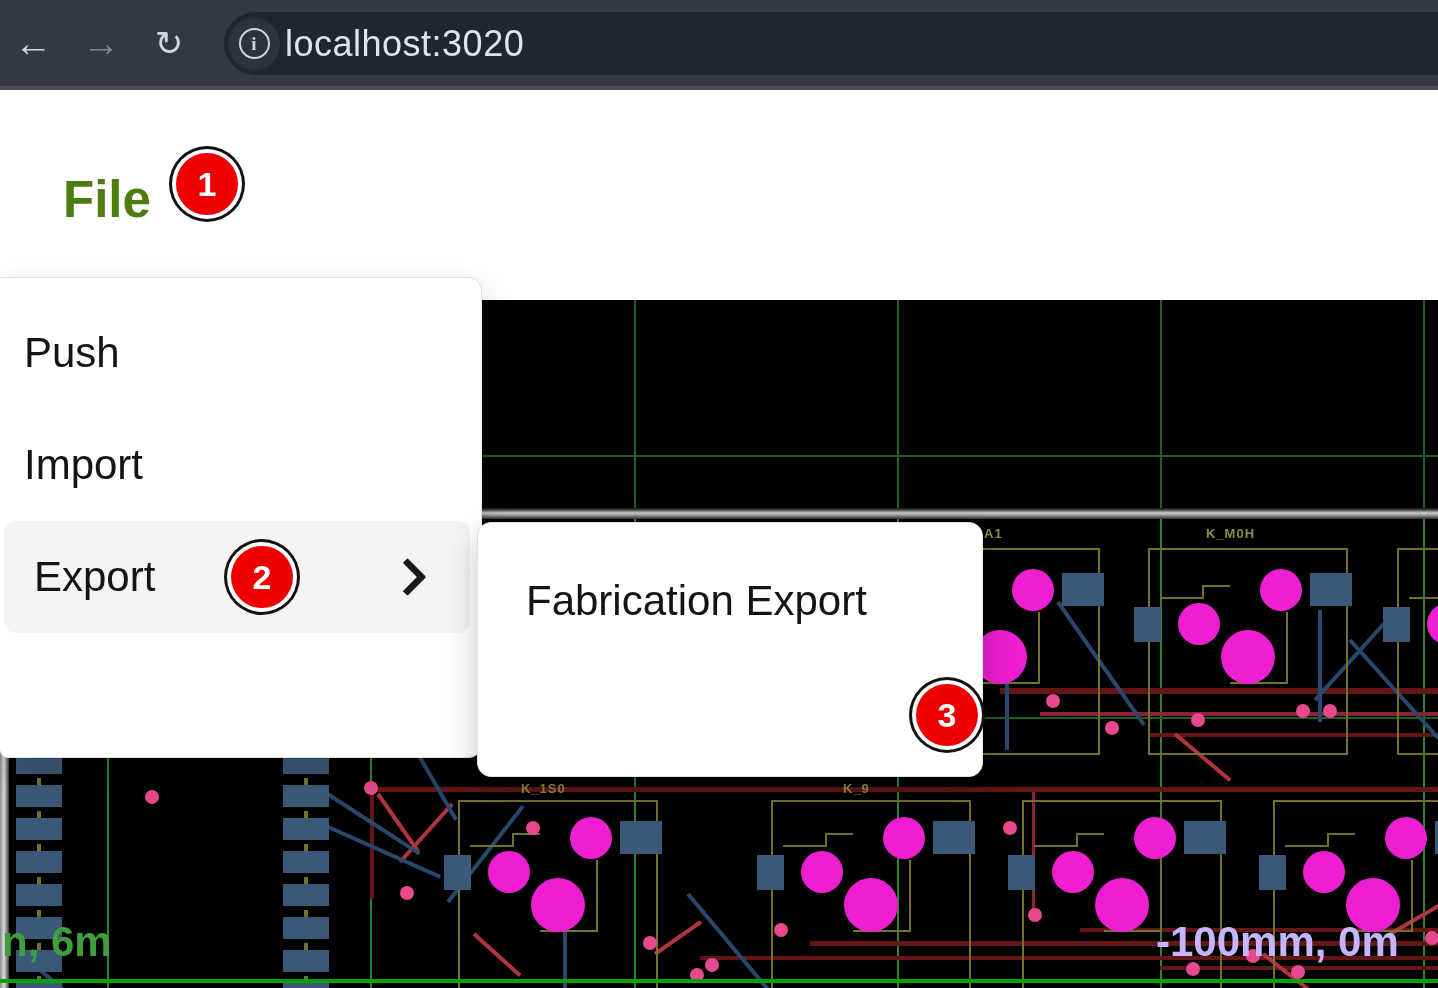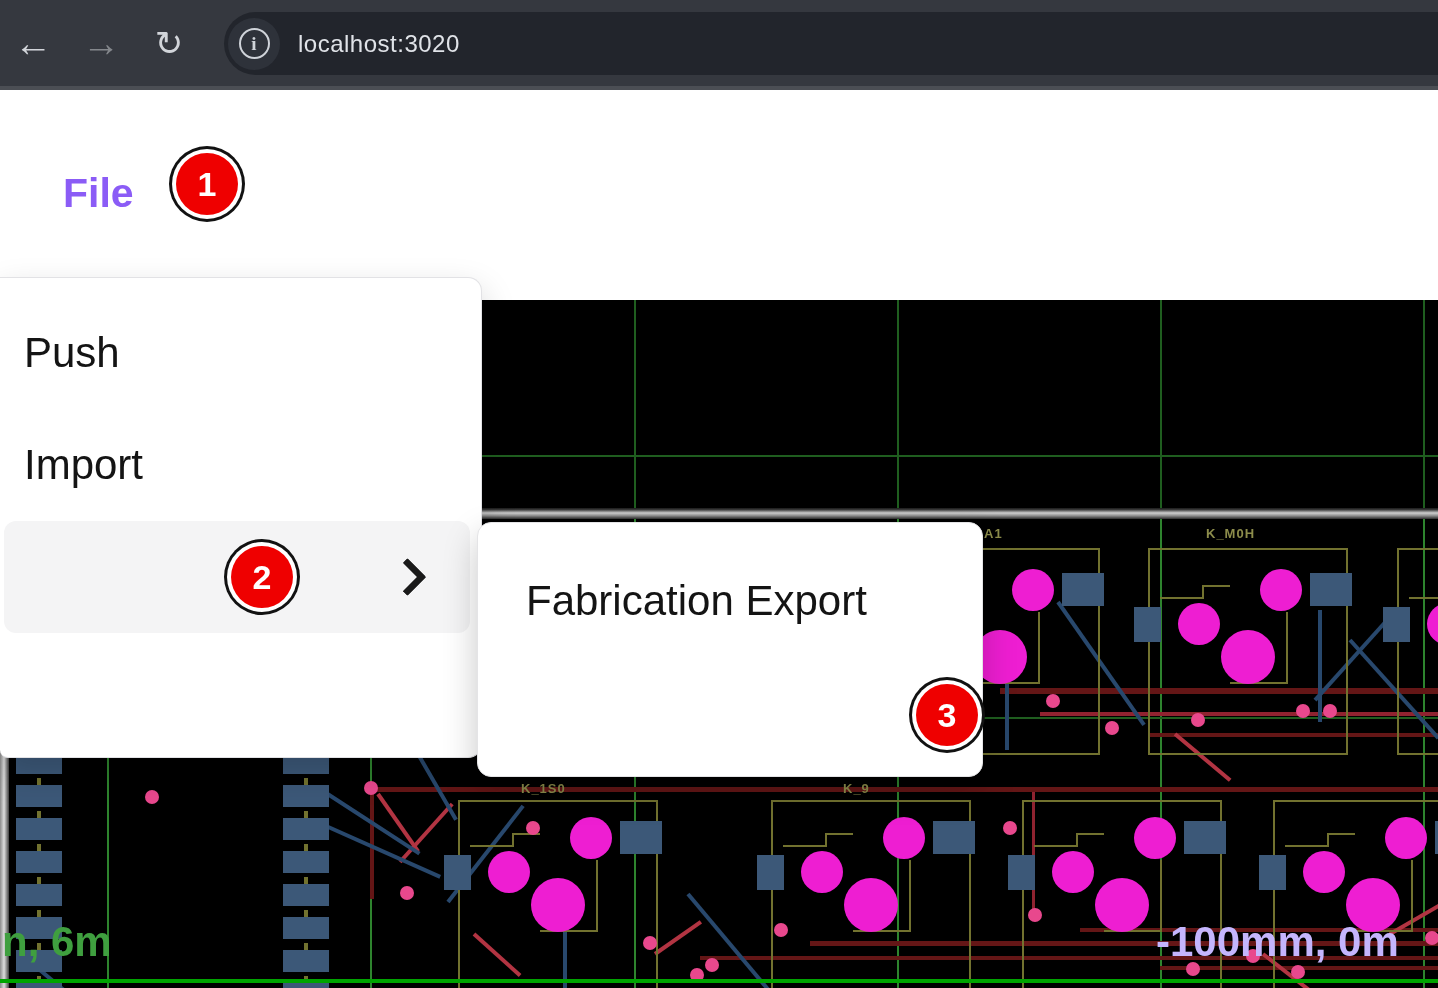--- a/index.html
+++ b/index.html
@@ -14,25 +14,25 @@
   .nav-btn.back { margin-left:6px; }
   .nav-btn.fwd { color:#84878c; margin-left:14px; }
   .nav-btn.reload { font-size:34px; margin-left:14px; }
   .url-pill { position:absolute; left:224px; top:12px; width:1300px; height:63px;
     background:#22252c; border-radius:32px 0 0 32px; display:flex; align-items:center; }
   .info-wrap { width:52px; height:52px; margin-left:4px; border-radius:50%; background:#2e323a;
     display:flex; align-items:center; justify-content:center; cursor:pointer; }
   .info-circle { width:31px; height:31px; border:2.5px solid #cfd3d9; border-radius:50%;
     color:#cfd3d9; font-size:19px; font-weight:700; display:flex; align-items:center; justify-content:center;
     font-family:"Liberation Serif", serif; }
-  .url-text { color:#e0e3e8; font-size:24px; margin-left:18px; letter-spacing:0.5px; }
-
-  
-  .file-trigger { position:absolute; left:63px; top:170px; font-size:41px; font-weight:700;
-    color:#8b5cf6; cursor:pointer; }
+  .url-text { color:#e0e3e8; font-size:36px; margin-left:5px; letter-spacing:0.5px; }
+
+  
+  .file-trigger { position:absolute; left:63px; top:170px; font-size:51px; font-weight:700;
+    color:#4d7c0f; cursor:pointer; }
 
   
   .pcb { position:absolute; left:0; top:300px; width:1438px; height:688px; background:#000; overflow:hidden; }
   .pcb * { position:absolute; }
 
   
   .menu-panel { position:absolute; left:0; top:277px; width:482px; height:481px; background:#fff;
     border:1px solid #e2e2e5; border-left:none; border-radius:0 14px 14px 8px;
     box-shadow:0 14px 34px rgba(0,0,0,.18); padding-top:19px; z-index:40; }
   .menu-item { position:relative; height:112px; display:flex; align-items:center;
@@ -252,20 +252,21 @@
   <div class="file-trigger">File</div>
 
   <div class="menu-panel">
     <div class="menu-item">
       <span>Push</span>
     </div>
     <div class="menu-item">
       <span>Import</span>
     </div>
     <div class="menu-item highlighted">
+      <span>Export</span>
       <span class="chev"></span>
     </div>
   </div>
 
   <div class="submenu-panel">
     <div class="submenu-item">
       <span>Fabrication Export</span>
     </div>
   </div>
 

